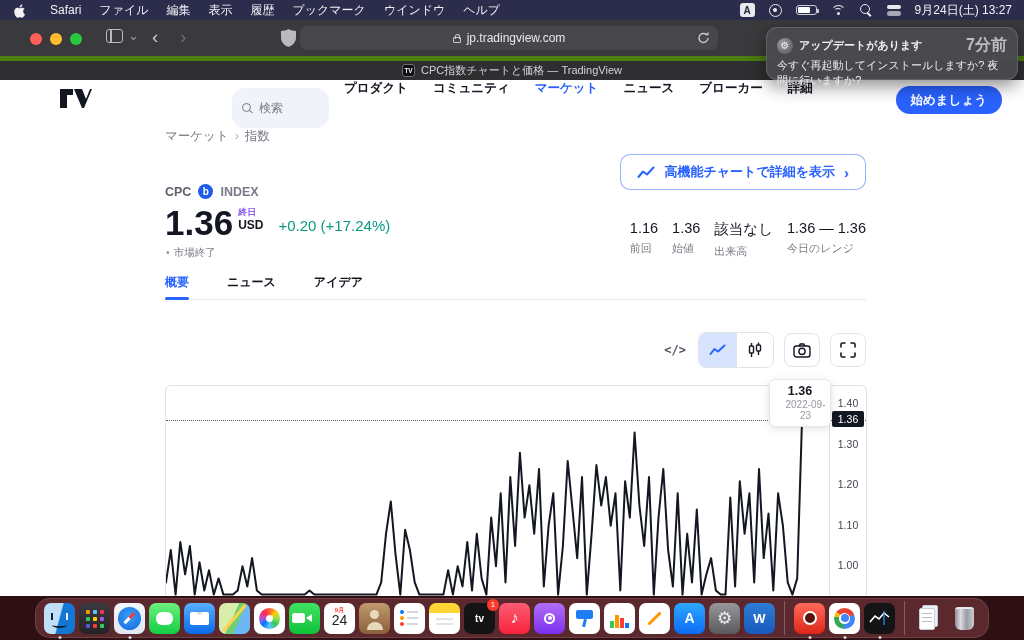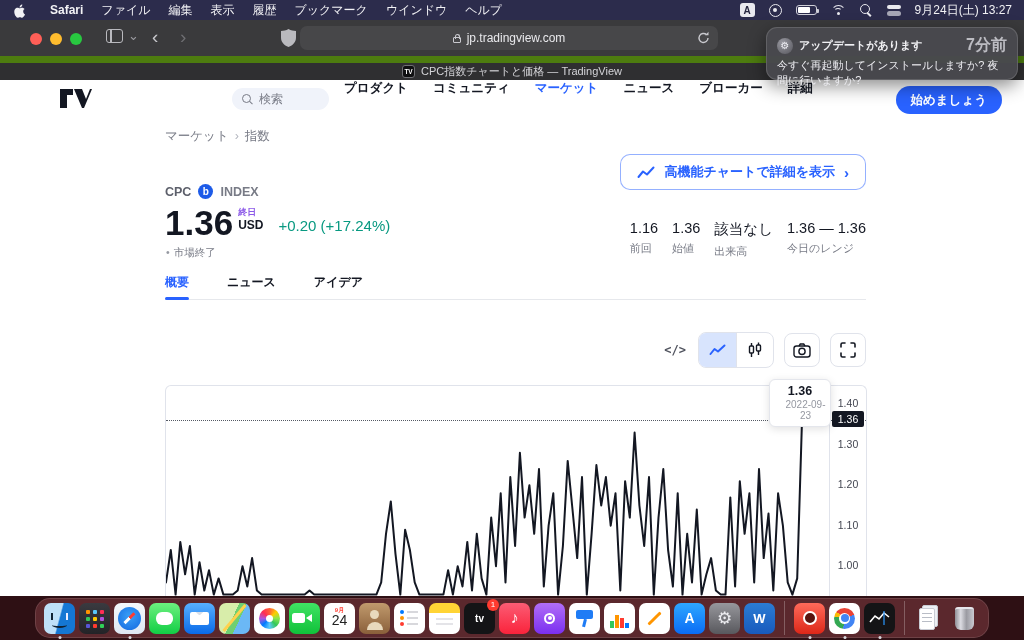--- a/index.html
+++ b/index.html
@@ -4,21 +4,21 @@
 <style>
   * { margin:0; padding:0; box-sizing:border-box; }
   html,body { width:1024px; height:640px; overflow:hidden; }
   body { font-family:"Liberation Sans","DejaVu Sans",sans-serif; background:#fff; position:relative; }
 
   
   .menubar { position:absolute; top:0; left:0; width:1024px; height:20px; background:#2c2c4c;
     display:flex; align-items:center; color:#fff; font-size:12px; z-index:40; }
   .menubar .apple { margin:0 14px 0 14px; width:13px; height:13px; position:relative; }
   .menubar .mi { padding:0 9px; color:#f2f2f5; }
-  .menubar .mi.app { font-weight:bold; }
+  .menubar .mi.app { font-weight:normal; }
   .mb-right { margin-left:auto; display:flex; align-items:center; gap:14px; padding-right:12px; }
   .ab { width:15px; height:14px; background:#e9e9ee; border-radius:3px; color:#26263f; font-size:10px;
     font-weight:bold; display:flex; align-items:center; justify-content:center; }
   .rec { width:13px; height:13px; border:1.5px solid #e9e9ee; border-radius:50%; position:relative; }
   .rec::after{content:"";position:absolute;left:3px;top:3px;width:4px;height:4px;background:#e9e9ee;border-radius:50%;}
   .batt { width:21px; height:10px; border:1px solid #cfcfd8; border-radius:3px; position:relative; }
   .batt::before{content:"";position:absolute;left:1px;top:1px;bottom:1px;width:12px;background:#fff;border-radius:1px;}
   .batt::after{content:"";position:absolute;right:-3px;top:2.5px;width:2px;height:4px;background:#cfcfd8;border-radius:0 1px 1px 0;}
   .wifi { width:15px; height:11px; position:relative; overflow:hidden;}
   .wifi i{position:absolute;border:1.6px solid #e9e9ee;border-radius:50%;border-bottom-color:transparent;border-left-color:transparent;border-right-color:transparent;}
@@ -44,39 +44,39 @@
   .sidebar-ic::before{content:"";position:absolute;left:3px;top:0;bottom:0;width:1.5px;background:#b9b9be;}
   .chev{font-size:13px;color:#9a9aa0;margin-left:5px;}
   .navarr{position:absolute;top:5px;font-size:19px;line-height:24px;}
   .shield{position:absolute;left:281px;top:9px;}
   .urlbar { position:absolute; left:300px; top:6px; width:418px; height:24px; background:#474749; border-radius:7px;
     display:flex; align-items:center; justify-content:center; color:#e9e9ec; font-size:12px; }
   .lock{width:8px;height:6px;border:1.2px solid #c9c9ce;border-radius:1px;position:relative;margin-right:6px;margin-top:3px;}
   .lock::before{content:"";position:absolute;left:1px;top:-4px;width:3.8px;height:4px;border:1.2px solid #c9c9ce;border-bottom:none;border-radius:3px 3px 0 0;}
   .reload{position:absolute;right:8px;top:5px;}
   .tabstrip { height:24px; background:#2f2f31; display:flex; align-items:center; justify-content:center; gap:6px;
-    color:#d4d4d8; font-size:11px; border-top:7px solid #4d7c0f;}
+    color:#d4d4d8; font-size:11px; border-top:5px solid #4d7c0f;}
   .favtv{width:13px;height:13px;background:#0f0f11;border:1px solid #6f6f73;border-radius:3px;color:#fff;
     font-size:6.5px;font-weight:bold;display:flex;align-items:center;justify-content:center;letter-spacing:0;}
 
   
   .notif { position:absolute; top:27px; right:6px; width:252px; height:53px; background:rgba(72,72,77,0.97);
     border:1px solid rgba(255,255,255,.14); border-radius:11px; z-index:60; padding:7px 10px 6px 10px;
     box-shadow:0 6px 18px rgba(0,0,0,.45); color:#f1f1f4; }
   .notif .row1{display:flex;align-items:center;gap:6px;}
   .gearball{width:16px;height:16px;border-radius:50%;background:radial-gradient(circle at 35% 30%,#9a9aa2,#55555c);
     display:flex;align-items:center;justify-content:center;font-size:10px;color:#ededf2;}
   .notif .ttl{font-size:11px;font-weight:bold;}
   .notif .time{margin-left:auto;font-size:16px;color:#bcbcc2;font-weight:bold;}
   .notif .body{font-size:11px;line-height:1.35;margin-top:2px;color:#ececf0;}
 
   
   .content { position:absolute; top:80px; left:0; width:1024px; height:516px; background:#fff; overflow:visible; }
   .tvlogo { position:absolute; left:60px; top:9px; }
-  .searchpill { position:absolute; left:232px; top:8px; width:97px; height:22px; background:#f0f3fa; border-radius:13px;
+  .searchpill { position:absolute; left:232px; top:8px; width:97px; height:40px; background:#f0f3fa; border-radius:13px;
     display:flex; align-items:center; padding:0 10px; gap:6px;font-family:Liberation Serif, serif;}
   .searchpill input{border:none;background:transparent;outline:none;width:58px;font-size:12px;color:#131722;font-family:inherit;}
   .searchpill input::placeholder{color:#787b86;}
   .smag{width:11px;height:11px;position:relative;flex:0 0 auto;}
   .smag::before{content:"";position:absolute;left:0;top:0;width:7px;height:7px;border:1.4px solid #787b86;border-radius:50%;}
   .smag::after{content:"";position:absolute;left:7.5px;top:7.5px;width:4px;height:1.4px;background:#787b86;transform:rotate(45deg);transform-origin:0 0;}
   .mainnav { position:absolute; left:344px; top:0; height:40px; display:flex; gap:25px; }
   .mainnav a { font-size:12.5px; color:#131722; text-decoration:none; font-weight:600; }
   .mainnav a.active { color:#2962ff; }
   .personbtn { position:absolute; right:106px; top:9px; }

